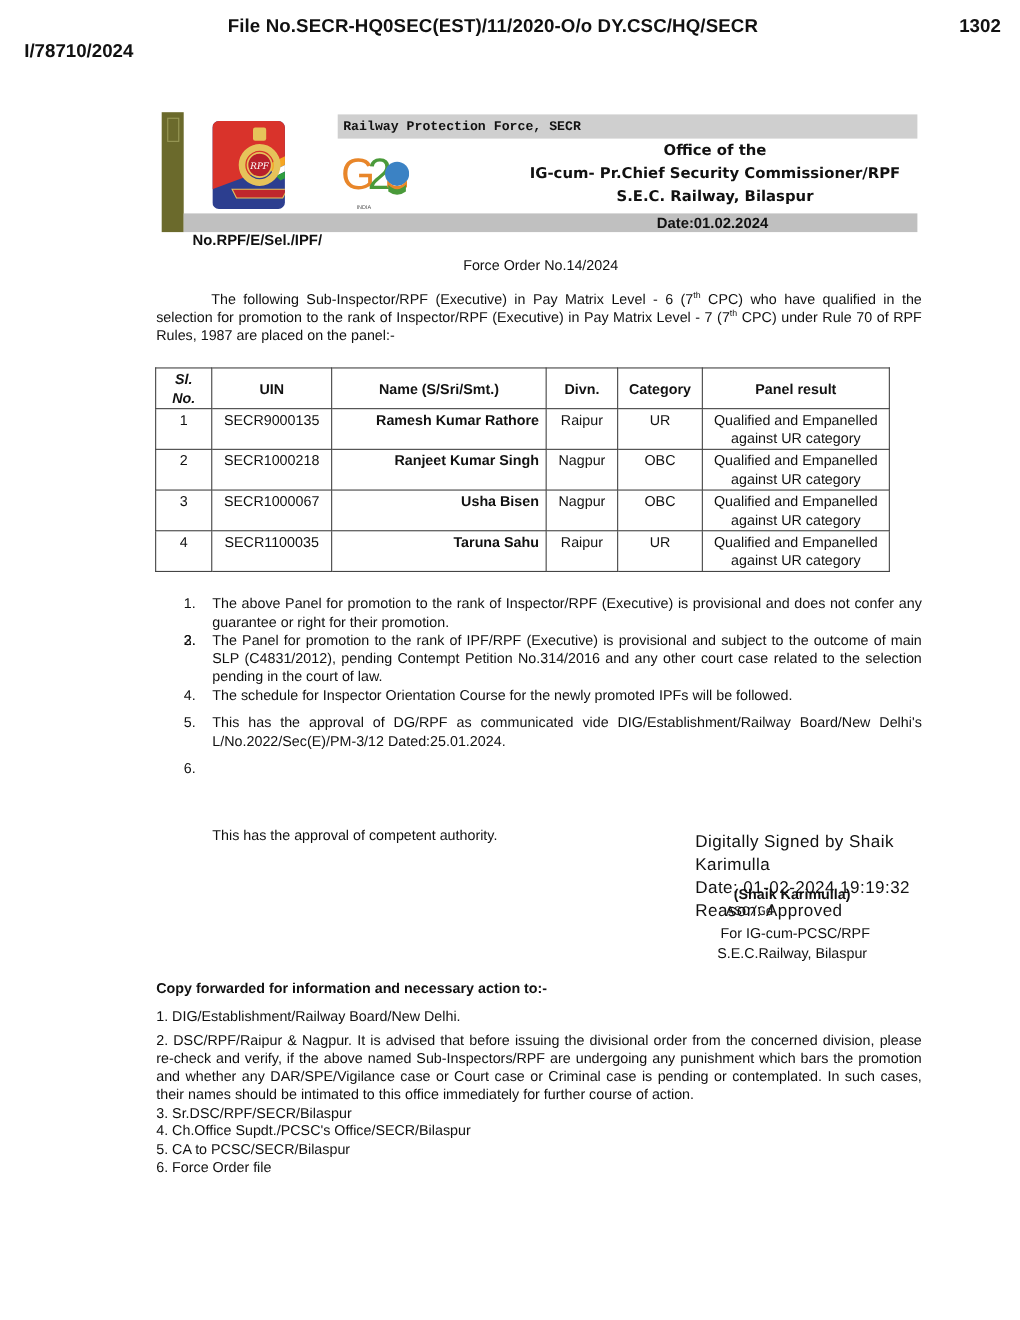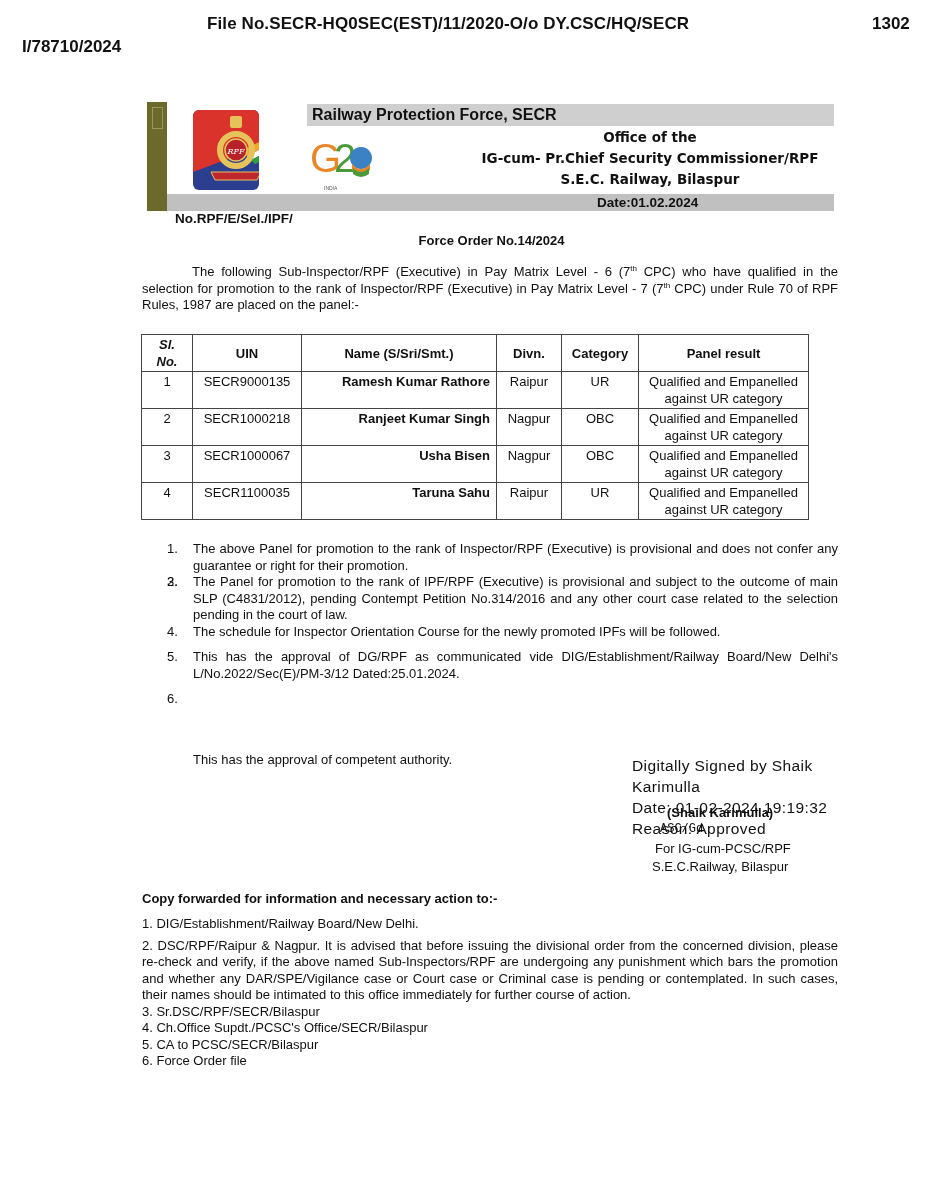--- a/index.html
+++ b/index.html
@@ -9,27 +9,27 @@
   .file-no { left: 207px; top: 14px; font-size: 17px; font-weight: bold; letter-spacing: 0.1px; }
   .page-no { left: 872px; top: 14px; font-size: 17px; font-weight: bold; }
   .diary-no { left: 22px; top: 37px; font-size: 17px; font-weight: bold; }
 
   
   .olive-bar { left: 147px; top: 102px; width: 20px; height: 109px; background: #6b6a2c; }
   .olive-bar .inner { position: absolute; left: 5px; top: 5px; width: 9px; height: 20px; border: 1px solid #9a9a58; }
   .rpf-logo { left: 193px; top: 110px; width: 66px; height: 80px; border-radius: 6px; overflow: hidden; }
   .g20-logo { left: 310px; top: 130px; width: 62px; height: 62px; }
   .title-band { left: 307px; top: 104px; width: 527px; height: 22px; background: #cfcfcf; }
-  .title-text { left: 312px; top: 104px; font-size: 16px; font-weight: bold; font-family: Liberation Sans, sans-serif; line-height: 22px; }
+  .title-text { left: 312px; top: 104px; font-size: 12px; font-weight: bold; font-family: Liberation Mono, monospace; line-height: 22px; }
   .office-line { left: 470px; width: 360px; text-align: center; font-family: "DejaVu Sans", sans-serif; font-weight: bold; font-size: 13.5px; }
   .no-band { left: 167px; top: 194px; width: 667px; height: 17px; background: #c0c0c0; }
   .ref-no { left: 175px; top: 195px; font-size: 13.5px; font-weight: bold; line-height: 16px; margin-top: 16px; }
   .date-top { left: 597px; top: 195px; font-size: 13.5px; font-weight: bold; line-height: 16px; }
 
-  .fo-title { left: 0; width: 927px; top: 233px; text-align: center; font-size: 13px; font-weight: bold; padding-left: 56px; box-sizing: border-box; }
+  .fo-title { left: 0; width: 927px; top: 233px; text-align: center; font-size: 13px; font-weight: normal; padding-left: 56px; box-sizing: border-box; }
   .intro { left: 142px; top: 264px; width: 696px; font-size: 13px; line-height: 16.5px; text-align: justify; }
   .intro .indent { display: inline-block; width: 50px; }
   sup { font-size: 8px; line-height: 0; }
 
   table.panel { position: absolute; left: 141px; top: 334px; width: 668px; border-collapse: collapse; font-size: 13px; }
   table.panel th, table.panel td { border: 1px solid #444; padding: 1px 6px; vertical-align: top; line-height: 17px; }
   table.panel th { font-weight: bold; vertical-align: middle; text-align: center; height: 34px; }
   table.panel td.c { text-align: center; }
   table.panel td.l { text-align: right; font-weight: bold; }
   .col-sl { width: 38px; font-style: italic; } .col-uin { width: 96px; } .col-name { width: 182px; }

